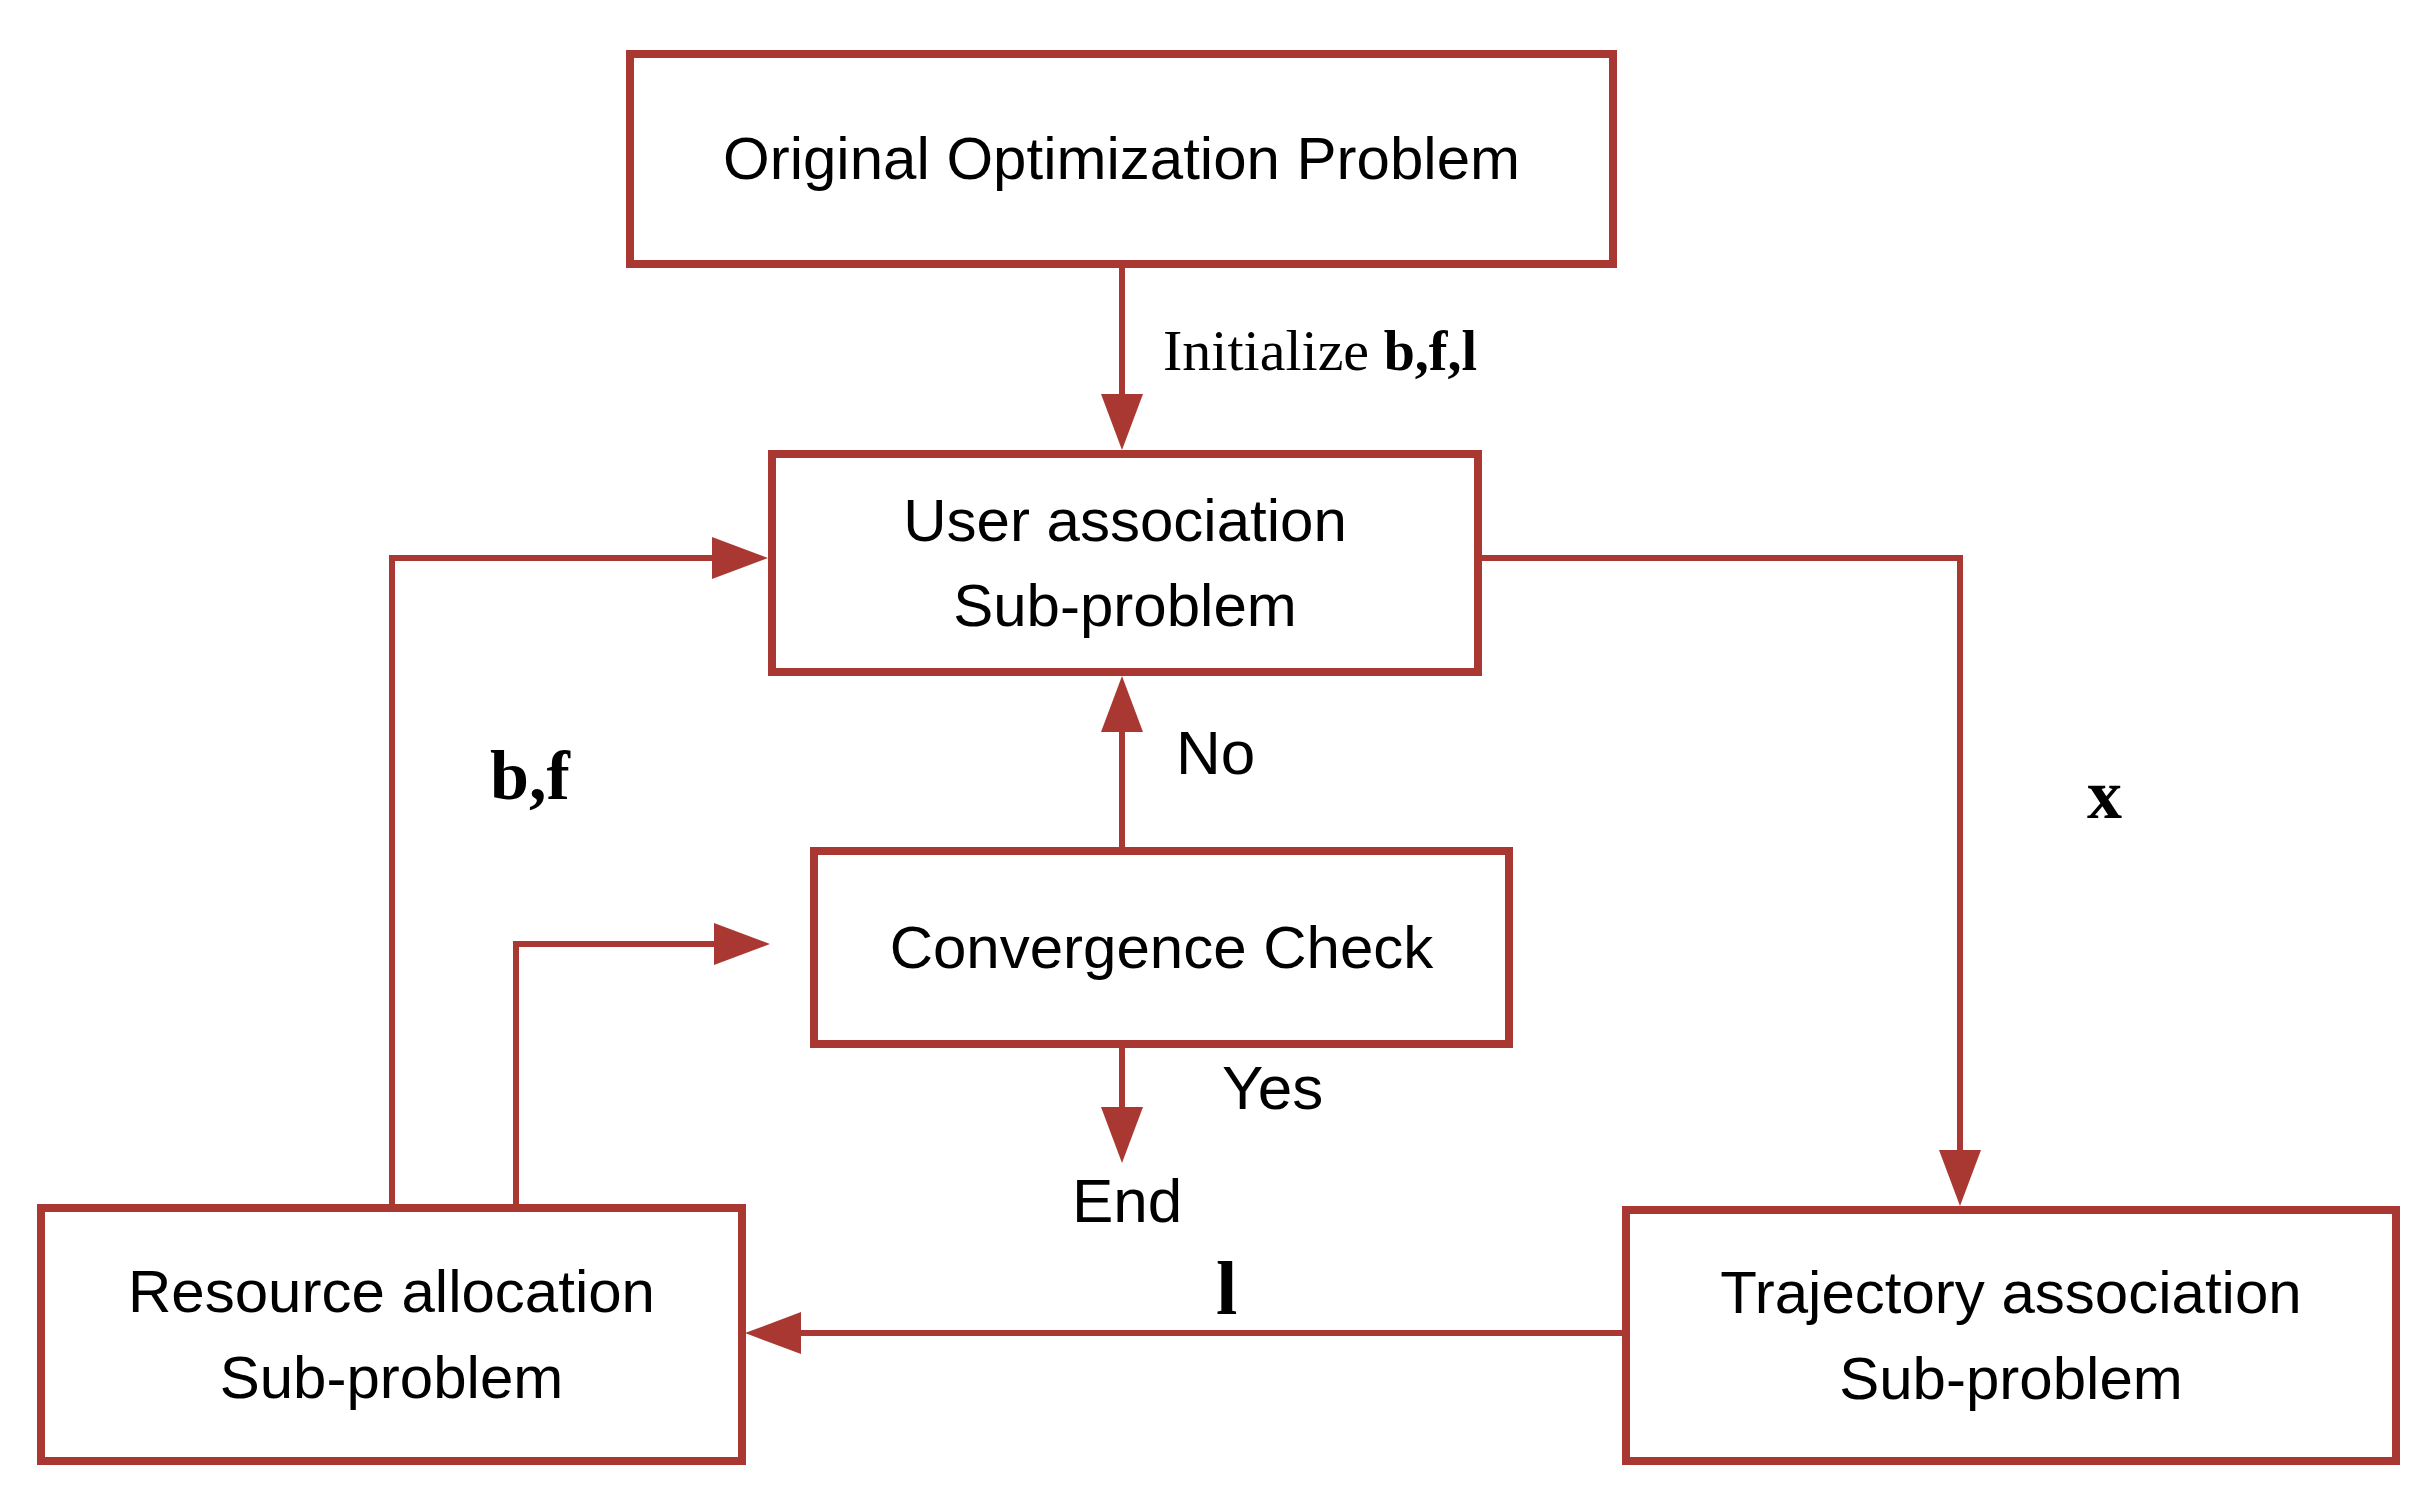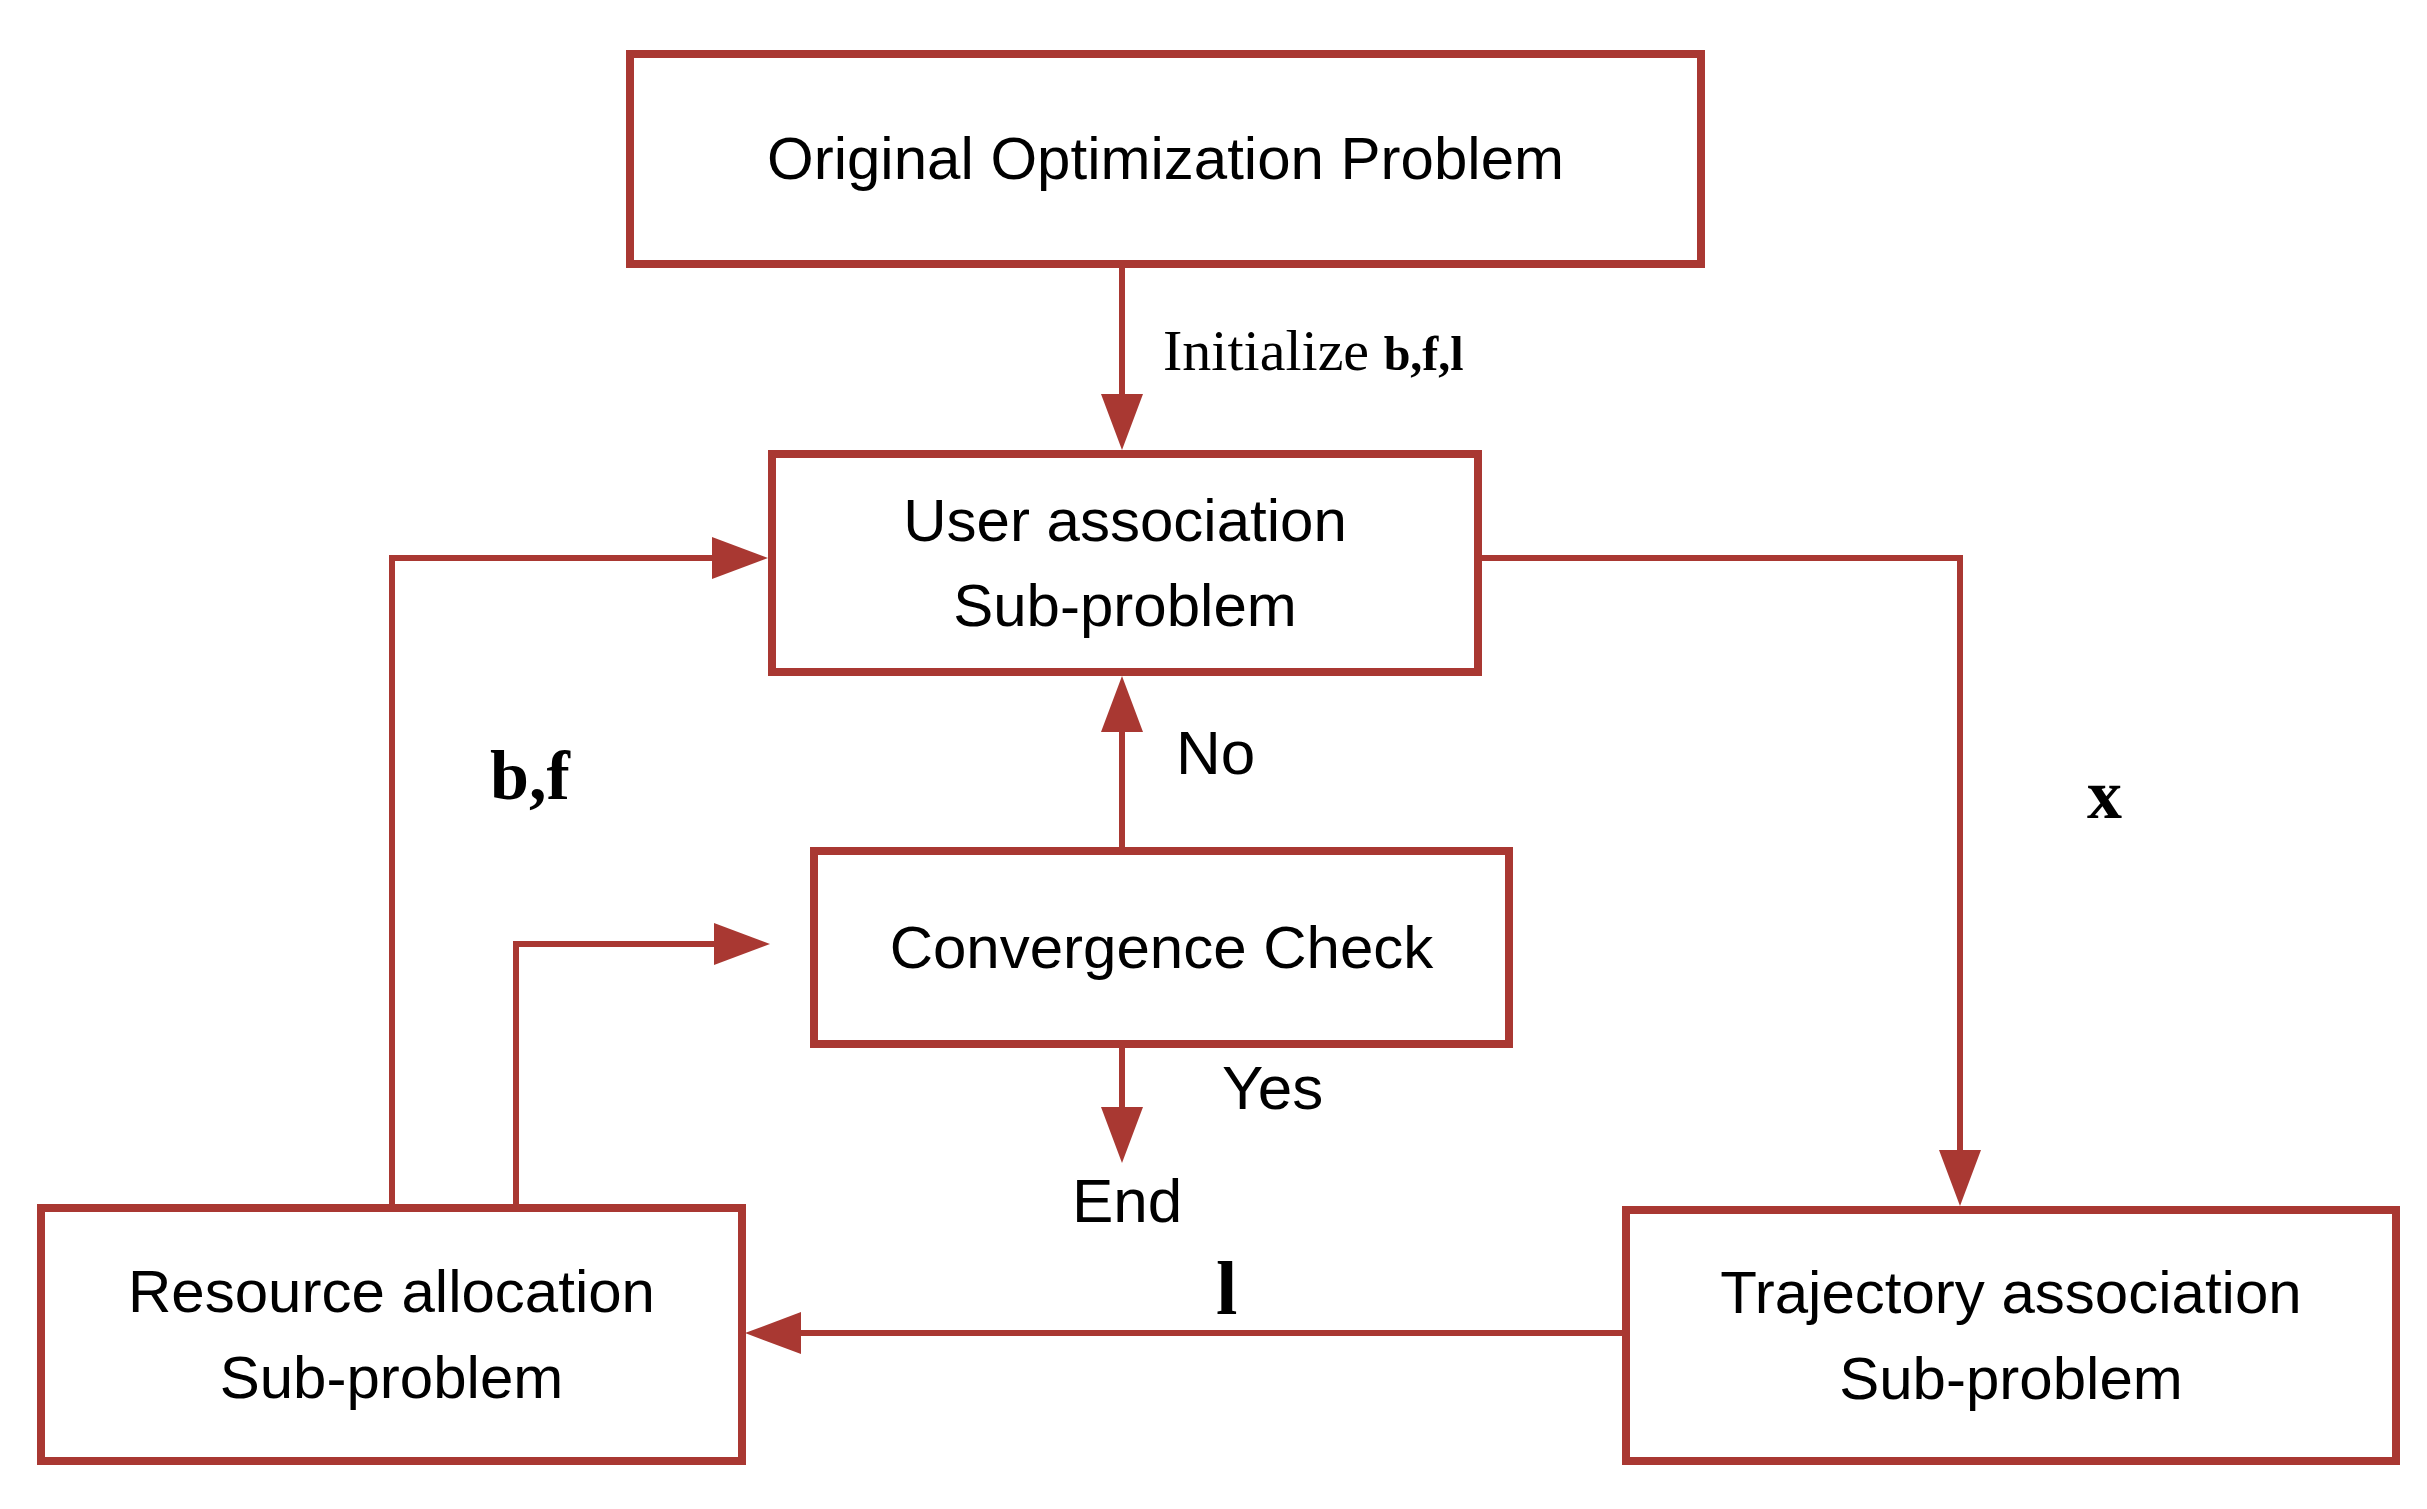--- a/index.html
+++ b/index.html
@@ -24,38 +24,38 @@
     display:flex;
     flex-direction:column;
     align-items:center;
     justify-content:center;
     text-align:center;
     font-size:60px;
     line-height:1.42;
     color:var(--ink);
     box-sizing:border-box;
   }
-  .node-original  {left:626px;  top:50px;   width:1079px; height:218px;}
+  .node-original  {left:626px;  top:50px;   width:991px; height:218px;}
   .node-user      {left:768px;  top:450px;  width:714px;  height:226px;}
   .node-conv      {left:770px;  top:847px;  width:703px;  height:201px;margin-left:40px;}
   .node-resource  {left:37px;   top:1204px; width:709px;  height:261px;}
   .node-traj      {left:1622px; top:1206px; width:778px;  height:259px;}
   
   .seg{position:absolute;background:var(--red);}
   .ah{position:absolute;width:0;height:0;}
   .ah-down {border-left:21px solid transparent;border-right:21px solid transparent;border-top:56px solid var(--red);}
   .ah-up   {border-left:21px solid transparent;border-right:21px solid transparent;border-bottom:56px solid var(--red);}
   .ah-right{border-top:21px solid transparent;border-bottom:21px solid transparent;border-left:56px solid var(--red);}
   .ah-left {border-top:21px solid transparent;border-bottom:21px solid transparent;border-right:56px solid var(--red);}
   
   .lbl{position:absolute;white-space:nowrap;color:var(--ink);}
   .lbl-sans{font-family:"Liberation Sans", sans-serif;font-size:62px;}
   .lbl-serif{font-family:"Liberation Serif", serif;font-size:58px;}
   .lbl-mathbold{font-family:"Liberation Serif", serif;font-weight:bold;font-size:70px;margin-left:48px;}
-  .lbl-init b{font-size:48px;}
+  .lbl-init b{font-size:56px;}
 </style>
 </head>
 <body>
 
 <div class="canvas">
 
   <div class="seg" style="left:1119px;top:265px;width:5.8px;height:133px;"></div>
   <div class="ah ah-down" style="left:1101px;top:394px;"></div>
 
   <div class="seg" style="left:1482px;top:555px;width:481px;height:5.8px;"></div>

